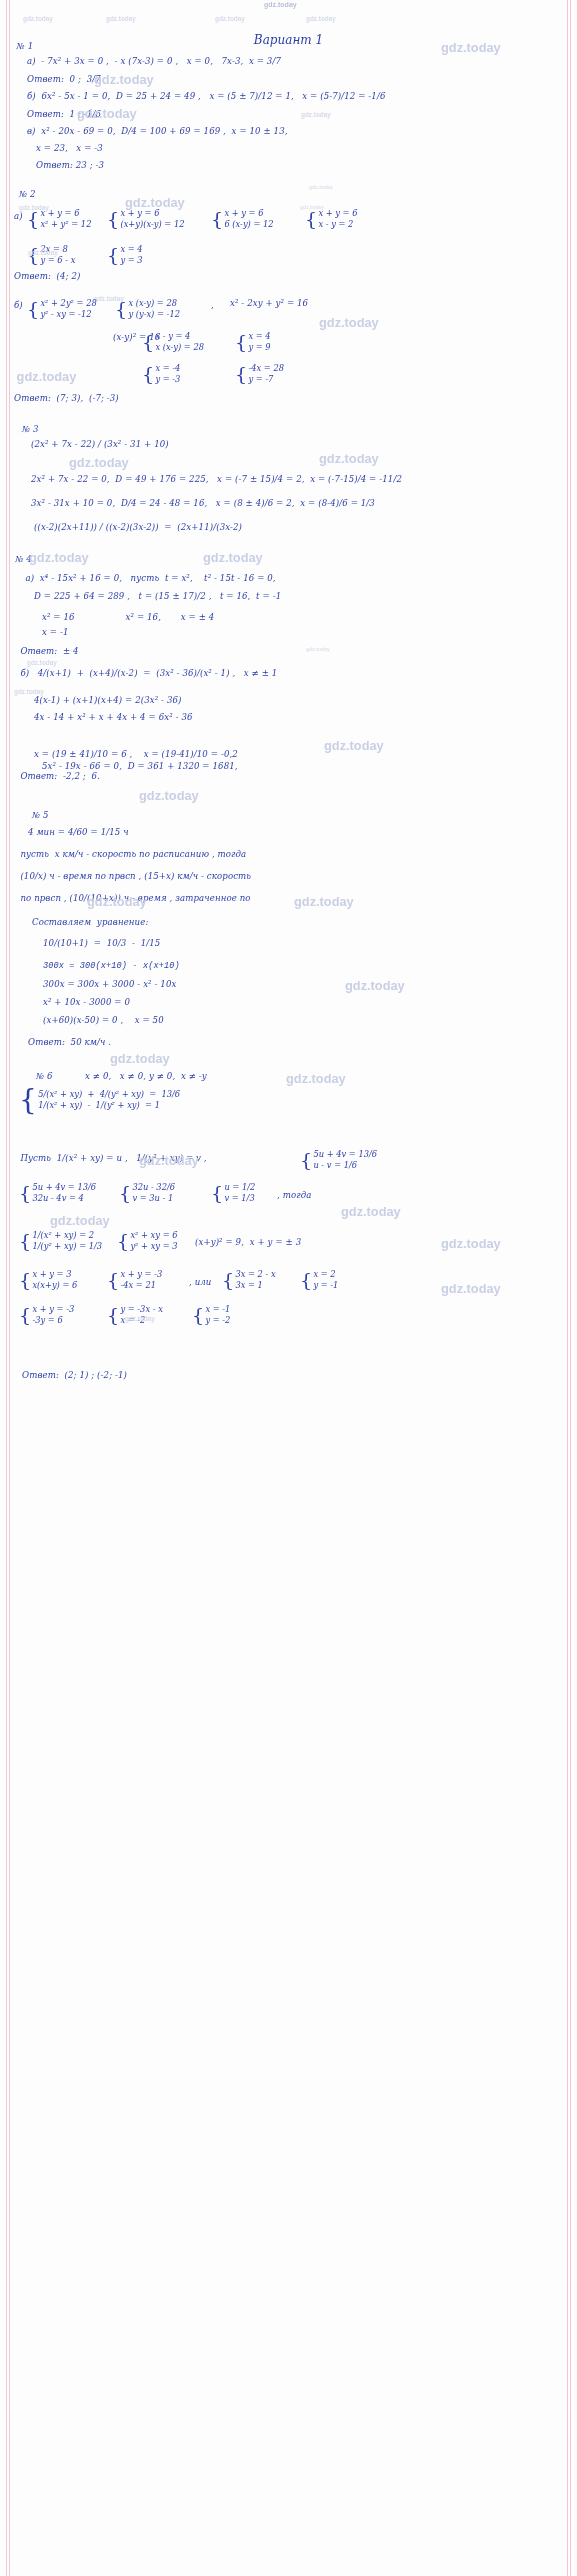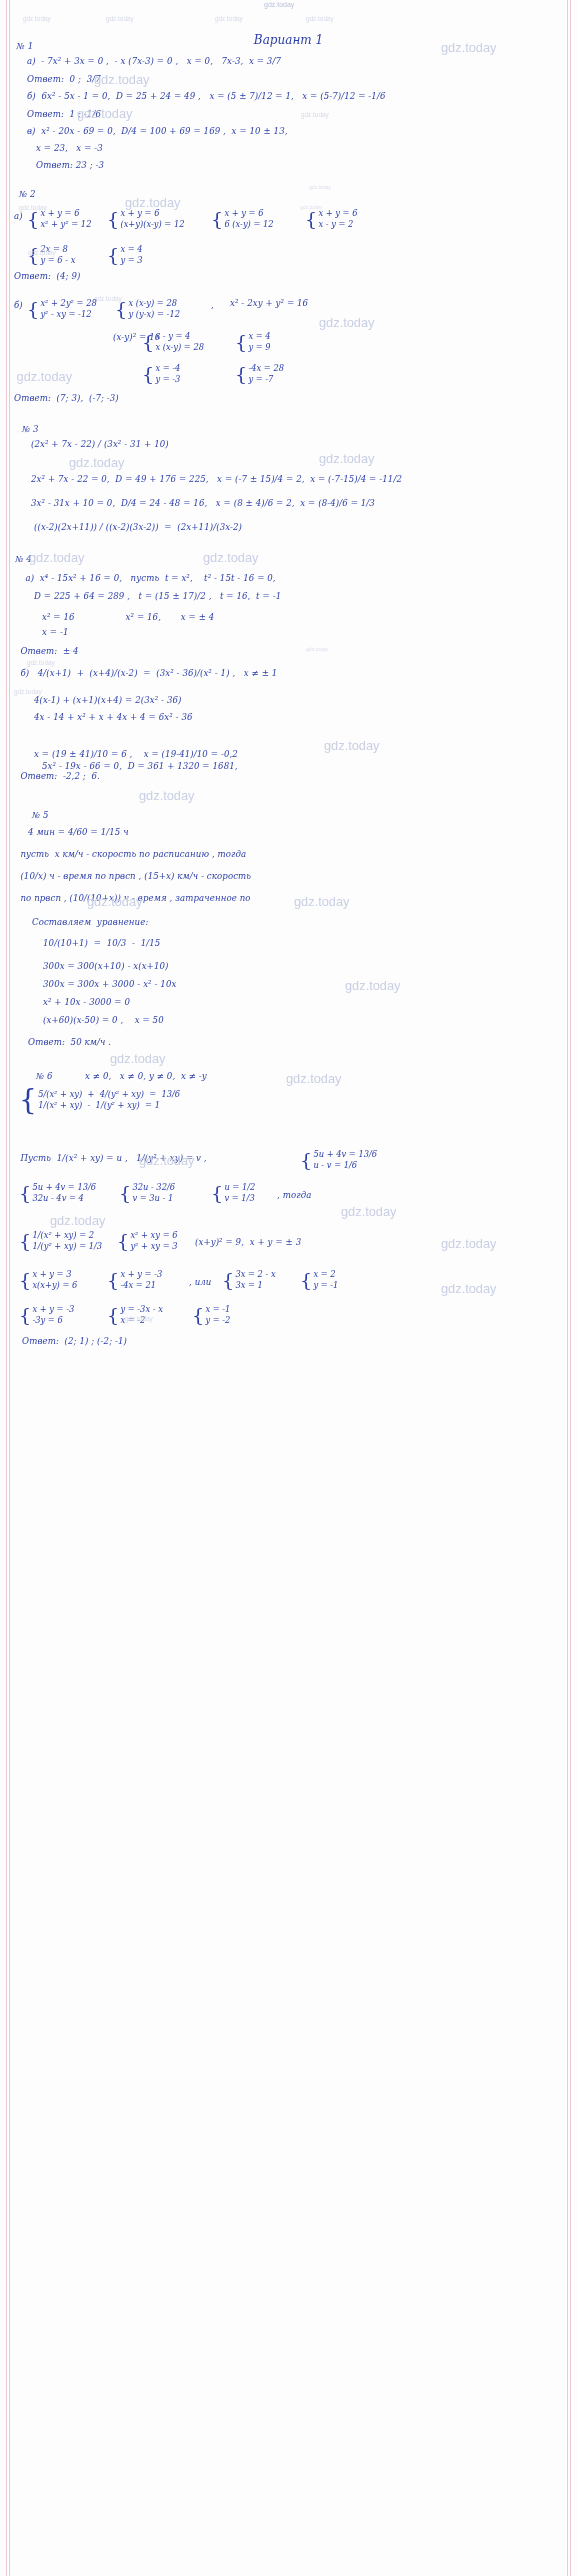--- a/index.html
+++ b/index.html
@@ -51,21 +51,21 @@
     font-style: italic;
     font-size: 12px;
     white-space: pre;
   }
 
   
   .wm {
     position: absolute;
     color: #cfd4e6;
     font-family: "Liberation Sans", sans-serif;
-    font-weight: 400;
+    font-weight: 700;
     white-space: pre;
     pointer-events: none;
   }
   .wm.big { font-size: 12.8px; color: #c9cfe4; }
   .wm.small { font-size: 6.4px; color: #d6dae9; }
   .wm.tiny { font-size: 5.1px; color: #dde1ec; }
   .wm.top {
     font-size: 7px;
     color: #b9c0d8;
   }
@@ -149,21 +149,21 @@
   </div>
   <div class="sys" style="left:27px; top:244px;">
     <span class="brace">{</span>
     <span class="rows"><span>2x = 8</span><span>y = 6 - x</span></span>
   </div>
   <div class="sys" style="left:107px; top:244px;">
     <span class="brace">{</span>
     <span class="rows"><span>x = 4</span><span>y = 3</span></span>
   </div>
   <div class="wm small" style="left:28px; top:249px;">gdz.today</div>
-  <div class="hand md" style="left:14px; top:271px;">Ответ:  (4; 9)</div>
+  <div class="hand md" style="left:14px; top:271px;">Ответ:  (4; 2)</div>
 
   <div class="hand md" style="left:14px; top:300px;">б)</div>
   <div class="wm small" style="left:94px; top:295px;">gdz.today</div>
 
   <div class="sys" style="left:27px; top:298px;">
     <span class="brace">{</span>
     <span class="rows"><span>x² + 2y² = 28</span><span>y² - xy = -12</span></span>
   </div>
   <div class="sys" style="left:115px; top:298px;">
     <span class="brace">{</span>
@@ -227,21 +227,21 @@
   <div class="hand md" style="left:32px; top:810px;">№ 5</div>
   <div class="hand md" style="left:28px; top:827px;">4 мин = 4/60 = 1/15 ч</div>
   <div class="hand md" style="left:20.4px; top:849px;">пусть  x км/ч - скорость по расписанию , тогда</div>
   <div class="hand md" style="left:20.4px; top:871px;">(10/x) ч - время по првсп , (15+x) км/ч - скорость</div>
   <div class="hand md" style="left:20.4px; top:893px;">по првсп , (10/(10+x)) ч - время , затраченное по</div>
   <div class="wm big" style="left:87px; top:894px;">gdz.today</div>
   <div class="wm big" style="left:294px; top:894px;">gdz.today</div>
 
   <div class="hand md" style="left:32px; top:917px;">Составляем  уравнение:</div>
   <div class="hand md" style="left:43px; top:938px;">10/(10+1)  =  10/3  -  1/15</div>
-  <div class="hand md" style="left:43px; top:961px;">300x = 300(x+10) - x(x+10)</div>
+  <div class="hand md" style="left:43px; top:961px;font-family:Liberation Mono, monospace;">300x = 300(x+10) - x(x+10)</div>
   <div class="hand md" style="left:43px; top:979px;">300x = 300x + 3000 - x² - 10x</div>
   <div class="wm big" style="left:345px; top:978px;">gdz.today</div>
   <div class="hand md" style="left:43px; top:997px;">x² + 10x - 3000 = 0</div>
   <div class="hand md" style="left:43px; top:1015px;">(x+60)(x-50) = 0 ,    x = 50</div>
   <div class="hand md" style="left:28px; top:1037px;">Ответ:  50 км/ч .</div>
   <div class="wm big" style="left:110px; top:1051px;">gdz.today</div>
 
   <div class="hand md" style="left:36px; top:1071px;">№ 6</div>
   <div class="hand md" style="left:65px; top:1071px;margin-left:20px;">x ≠ 0,   x ≠ 0, y ≠ 0,  x ≠ -y</div>
   <div class="wm big" style="left:286px; top:1071px;">gdz.today</div>
@@ -311,16 +311,16 @@
   <div class="sys" style="left:107px; top:1304px;">
     <span class="brace">{</span>
     <span class="rows"><span>y = -3x - x</span><span>x = -2</span></span>
   </div>
   <div class="wm small" style="left:125px; top:1315px;">gdz.today</div>
   <div class="sys" style="left:192px; top:1304px;">
     <span class="brace">{</span>
     <span class="rows"><span>x = -1</span><span>y = -2</span></span>
   </div>
 
-  <div class="hand md" style="left:22px; top:1336px;">Ответ:  (2; 1) ; (-2; -1)</div>
+  <div class="hand md" style="left:22px; top:1370px;">Ответ:  (2; 1) ; (-2; -1)</div>
 
 </div>
 
 
 </body></html>

